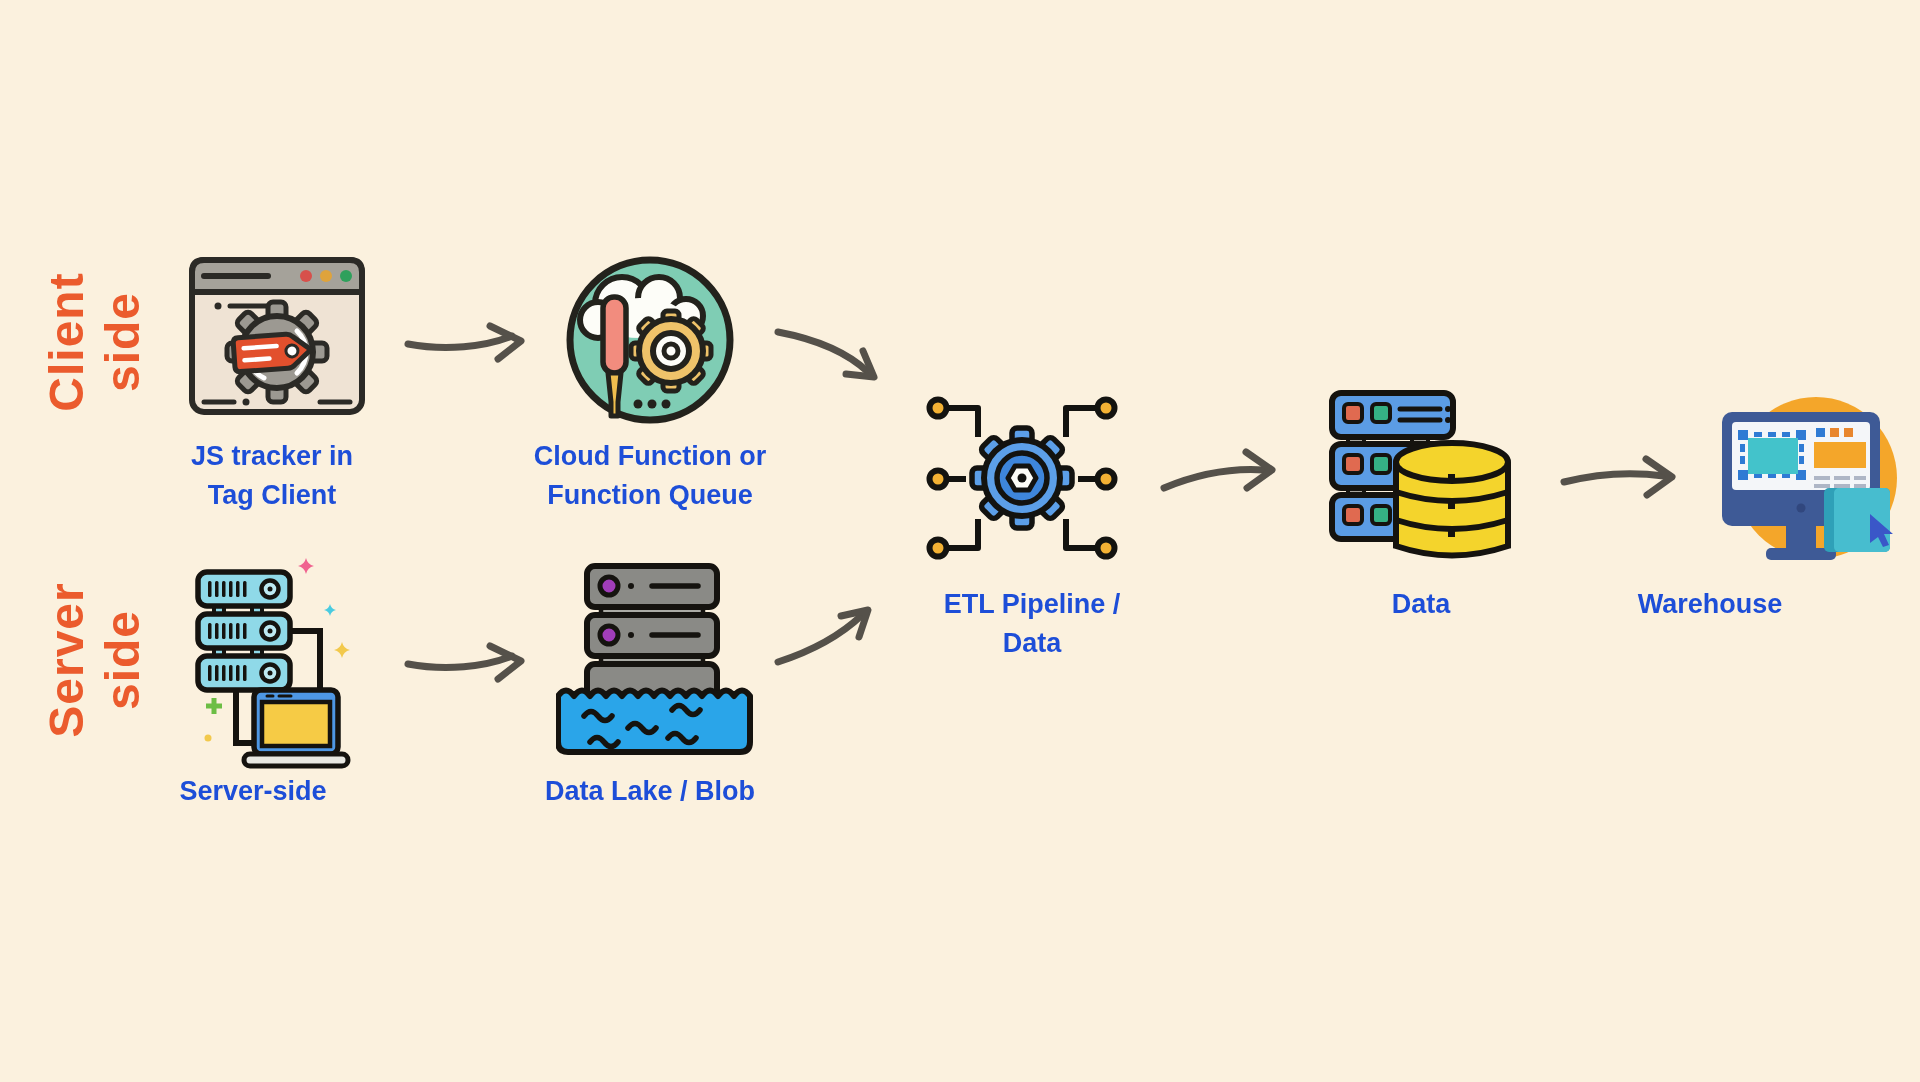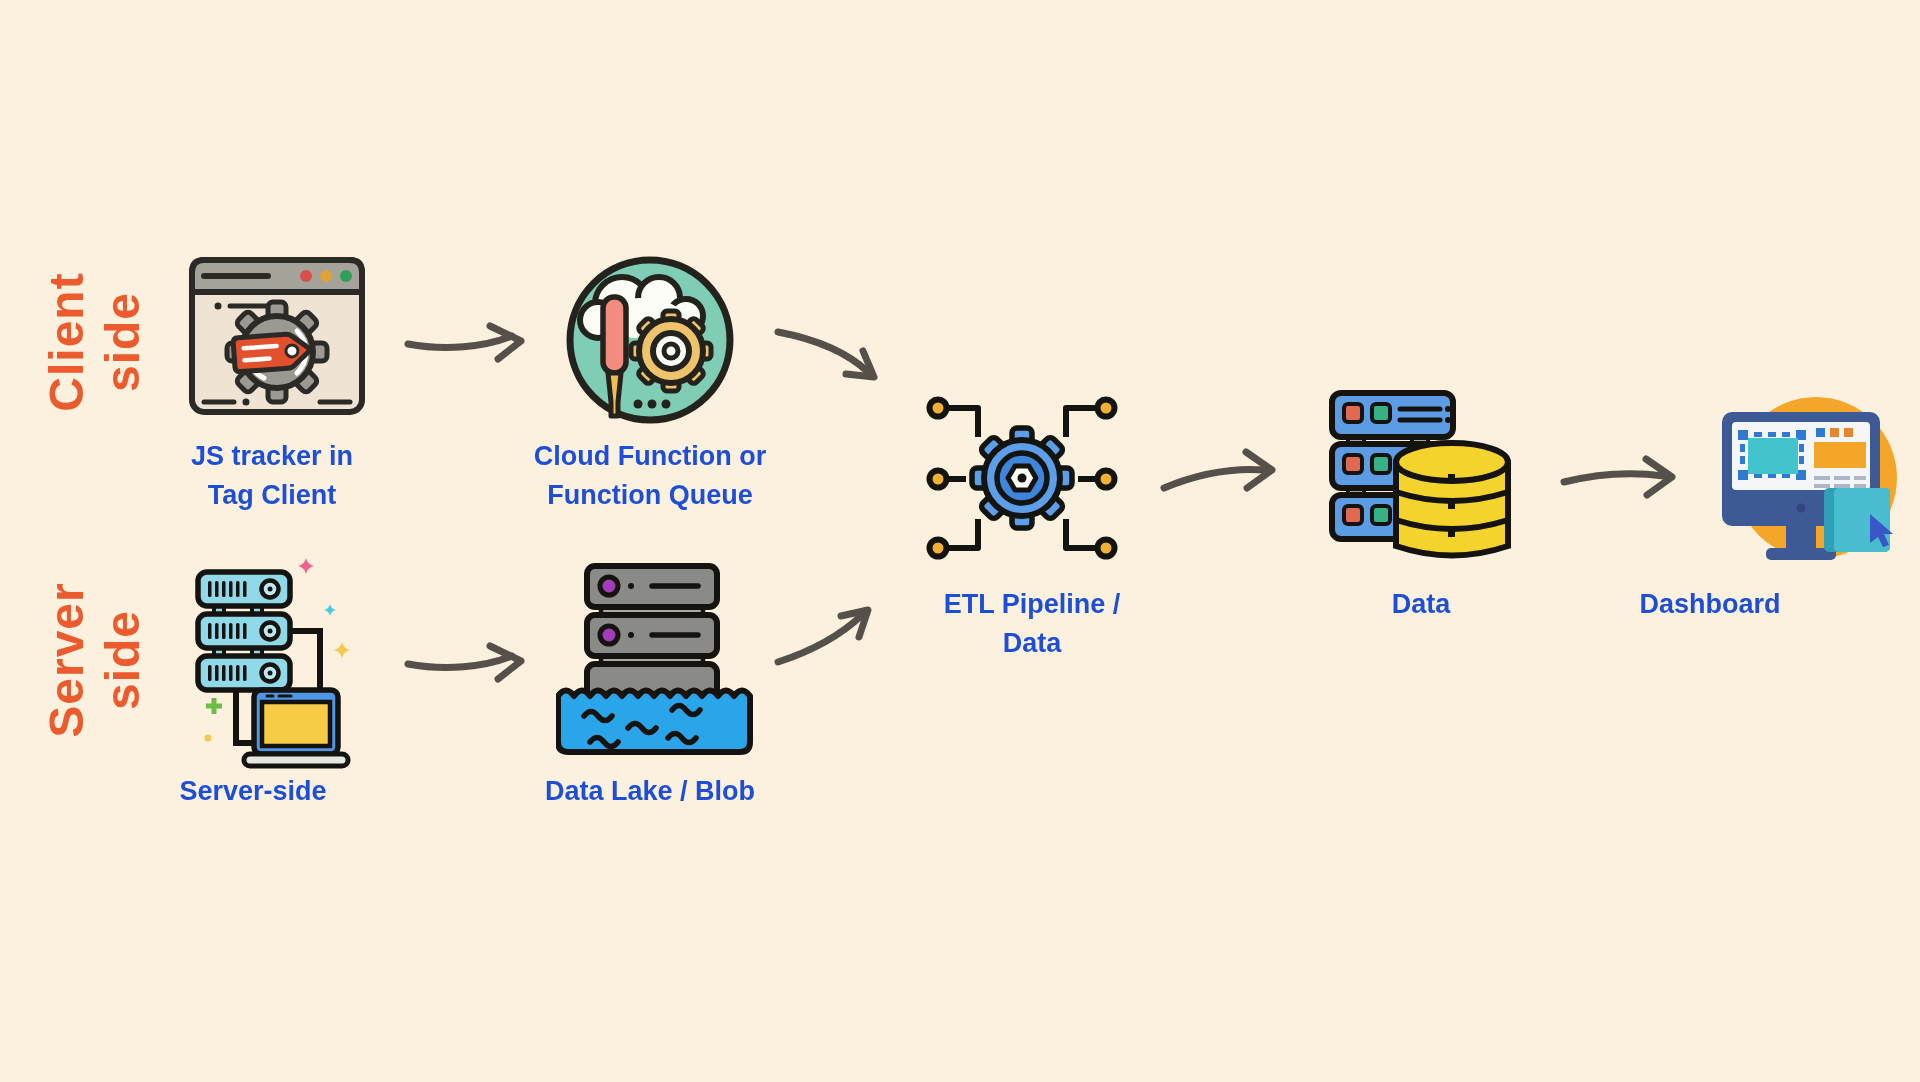--- a/index.html
+++ b/index.html
@@ -323,21 +323,21 @@
     <div>Function Queue</div>
   </div>
   <div class="node-label" style="left:852px;top:585px;width:360px;">
     <div>ETL Pipeline /</div>
     <div>Data</div>
   </div>
   <div class="node-label" style="left:1241px;top:585px;width:360px;">
     <div>Data</div>
   </div>
   <div class="node-label" style="left:1530px;top:585px;width:360px;">
-    <div>Dashboard</div>
+    <div>Warehouse</div>
     <div></div>
   </div>
   <div class="node-label" style="left:93px;top:772px;width:320px;">
     <div>Server-side</div>
   </div>
   <div class="node-label" style="left:430px;top:772px;width:440px;">
     <div>Data Lake / Blob</div>
     <div></div>
   </div>
 

